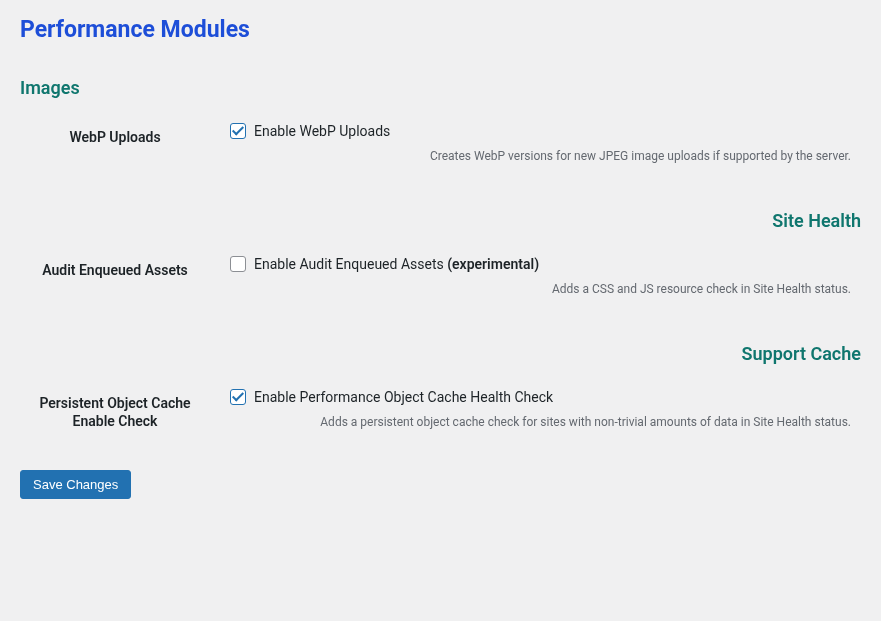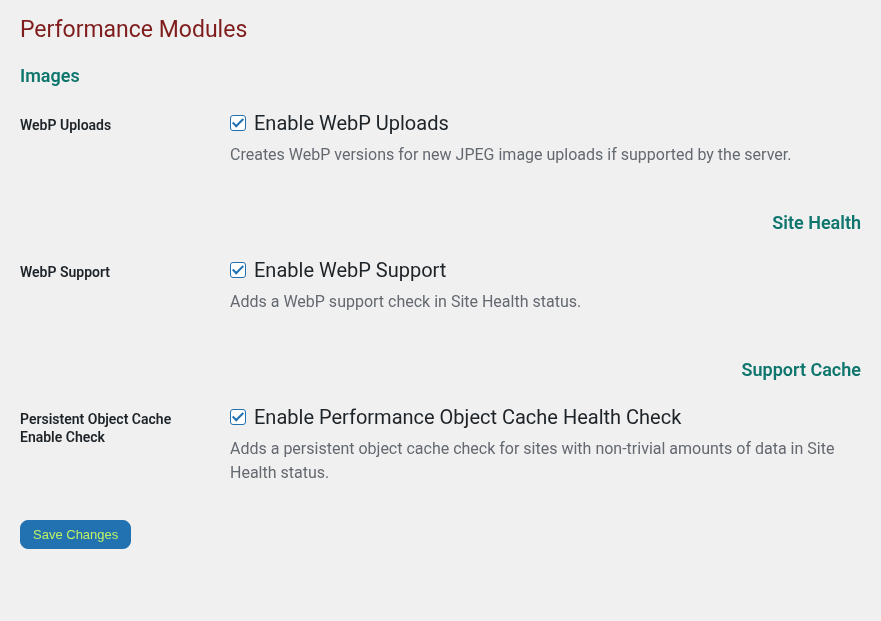--- a/index.html
+++ b/index.html
@@ -10,39 +10,39 @@
     body {
       font-family: -apple-system, BlinkMacSystemFont, "Segoe UI", Roboto, Oxygen-Sans, Ubuntu, Cantarell, "Helvetica Neue", sans-serif;
       background-color: #f0f0f1;
       color: #1d2327;
       font-size: 13px;
       padding: 10px 20px 30px;
       width: 881px;
     }
     h1 {
       font-size: 23px;
-      font-weight: 400;
+      font-weight: 700;
       line-height: 1.3;
-      color: #7f1d1d;
-      margin-bottom: 20px;
+      color: #1d4ed8;
+      margin-bottom: 32px;
       padding-top: 5px;
     }
     h2 {
       font-size: 18px;
       font-weight: 600;
       color: #0f766e;
       margin-top: 20px;
       margin-bottom: 10px;
     }
     .form-table {
       width: 100%;
       border-collapse: collapse;
     }
     .form-table th {
-      text-align: left;
+      text-align: center;
       vertical-align: top;
       width: 200px;
       padding: 20px 10px 20px 0;
       font-weight: 600;
       font-size: 14px;
       color: #1d2327;
       line-height: 1.3;
     }
     .form-table td {
       vertical-align: top;
@@ -73,36 +73,37 @@
       position: absolute;
       left: 4px;
       top: 0px;
       width: 4px;
       height: 9px;
       border: solid #2271b1;
       border-width: 0 2px 2px 0;
       transform: rotate(45deg);
     }
     .checkbox-label {
-      font-size: 20px;
+      font-size: 14px;
       color: #1d2327;
     }
     .experimental {
       font-weight: 600;
     }
     .description {
-      font-size: 16px;
+      font-size: 12px;
       color: #646970;
       line-height: 1.5;
+      text-align: right;
     }
     .submit-button {
       background-color: #2271b1;
-      color: #bef264;
+      color: #ffffff;
       border: 1px solid #2271b1;
-      border-radius: 8px;
+      border-radius: 3px;
       padding: 6px 12px;
       font-size: 13px;
       cursor: pointer;
       margin-top: 20px;
     }
     .section-gap {
       margin-top: 30px;
       text-align: right;
     }
   </style>
@@ -125,28 +126,30 @@
       </div>
       <p class="description">Creates WebP versions for new JPEG image uploads if supported by the server.</p>
     </td>
   </tr>
 </tbody>
   </table>
 
 <h2 class="section-gap">Site Health</h2>
 <table class="form-table">
   <tbody>
-  <tr>
-    <th>WebP Support</th>
+      <tr>
+    <th>Audit Enqueued Assets</th>
     <td>
       <div class="checkbox-row">
-        <input type="checkbox" checked="" style="">
-        <span class="checkbox-label">Enable WebP Support</span>
+        <input type="checkbox" style="">
+        <span class="checkbox-label">
+          <span>Enable Audit Enqueued Assets </span><span class="experimental">(experimental)</span>
+        </span>
       </div>
-      <p class="description">Adds a WebP support check in Site Health status.</p>
+      <p class="description">Adds a CSS and JS resource check in Site Health status.</p>
     </td>
   </tr>
 </tbody>
   </table>
 
 <h2 class="section-gap">Support Cache</h2>
 <table class="form-table">
   <tbody>
       <tr>
     <th>Persistent Object Cache Enable Check</th>

